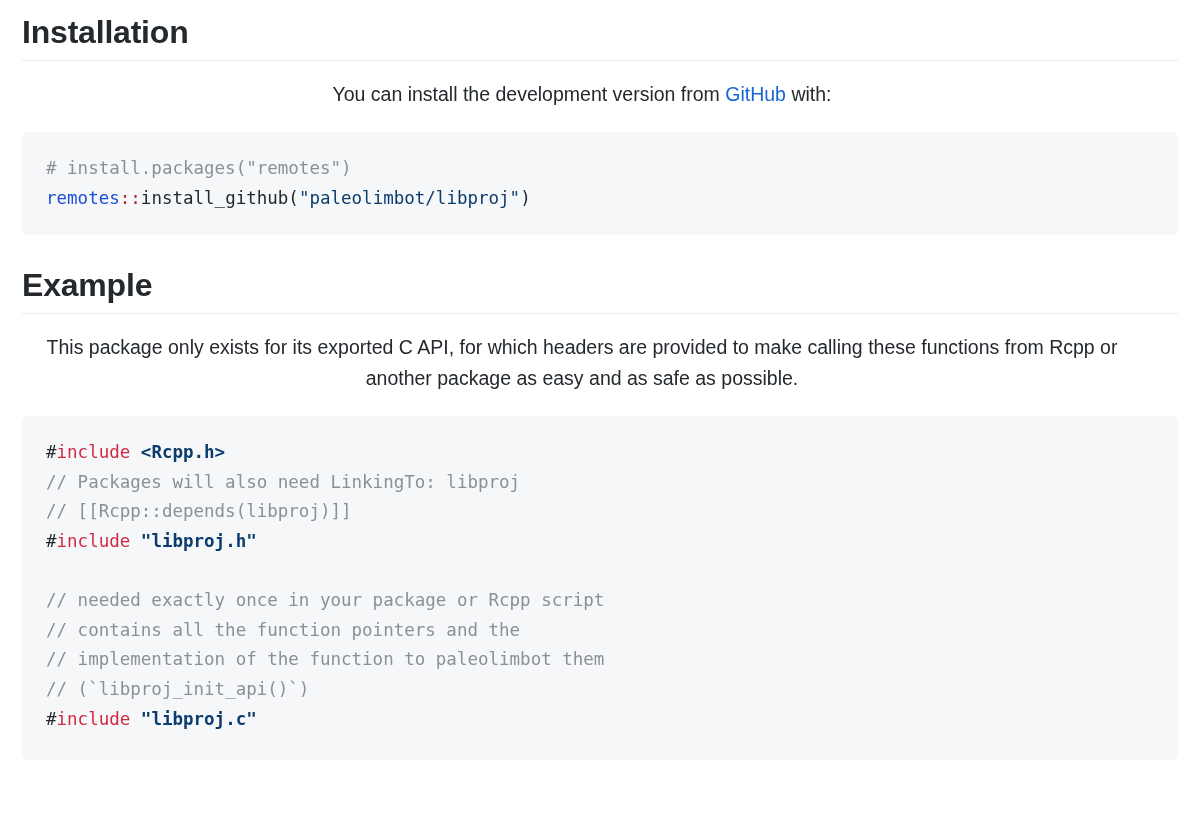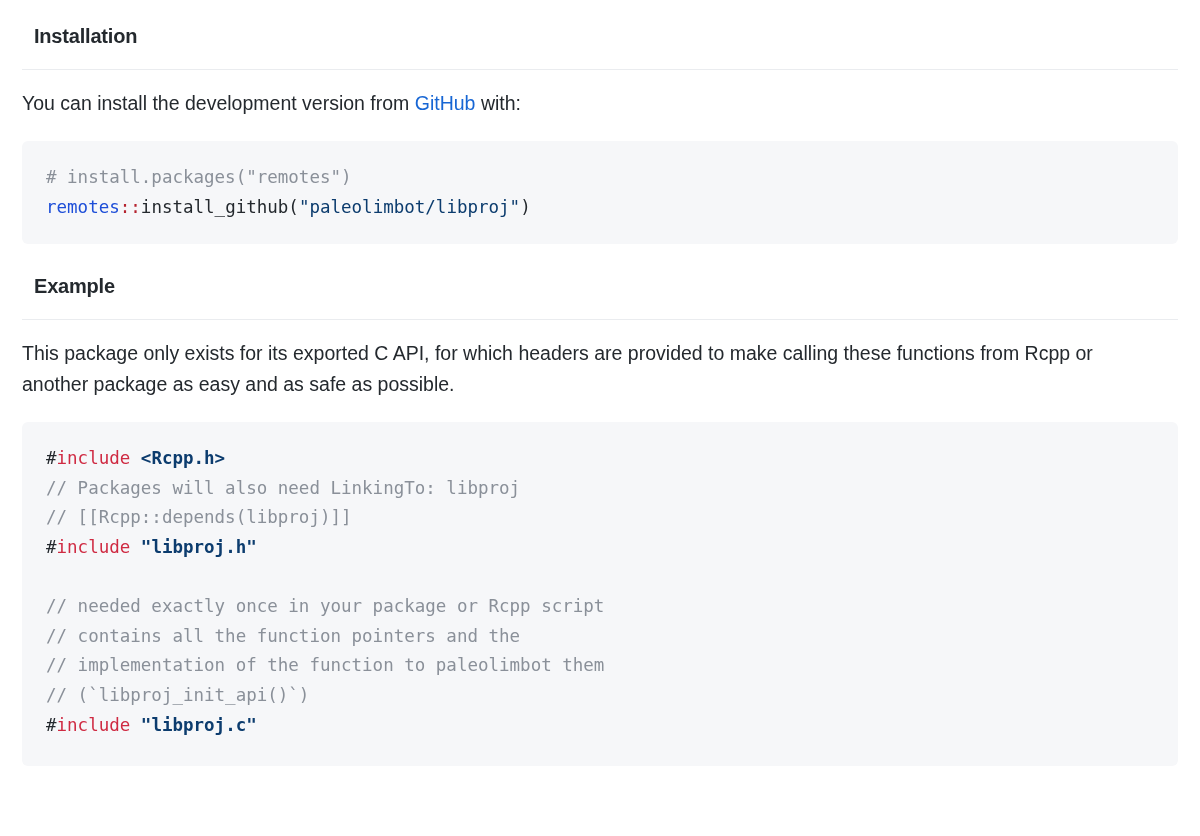--- a/index.html
+++ b/index.html
@@ -23,46 +23,47 @@
   }
   .content {
     margin-left: 22px;
     margin-right: 22px;
     width: 1156px;
   }
 
   
   .h2 {
     font-family: "Liberation Sans", sans-serif;
-    font-size: 20px;
+    font-size: 32px;
     font-weight: bold;
     line-height: 1.25;
     color: #24292e;
     letter-spacing: -0.2px;
-    margin: 12px;
+    margin: 0;
     padding: 0;
   }
   .h2-block {
     padding-top: 12px;
     padding-bottom: 8px;
     border-bottom: 1px solid #eaecef;
   }
   .h2-block.second {
     padding-top: 0px;
   }
 
   
   .para {
     font-size: 19.5px;
     line-height: 31px;
     color: #24292e;
     margin: 0;
     padding-top: 18px;
     padding-bottom: 0;
     max-width: 1120px;
+    text-align: center;
   }
   .link {
     color: #1766d4;
     text-decoration: none;
     cursor: pointer;
   }
 
   
   .codeblock {
     background: #f6f7f9;

